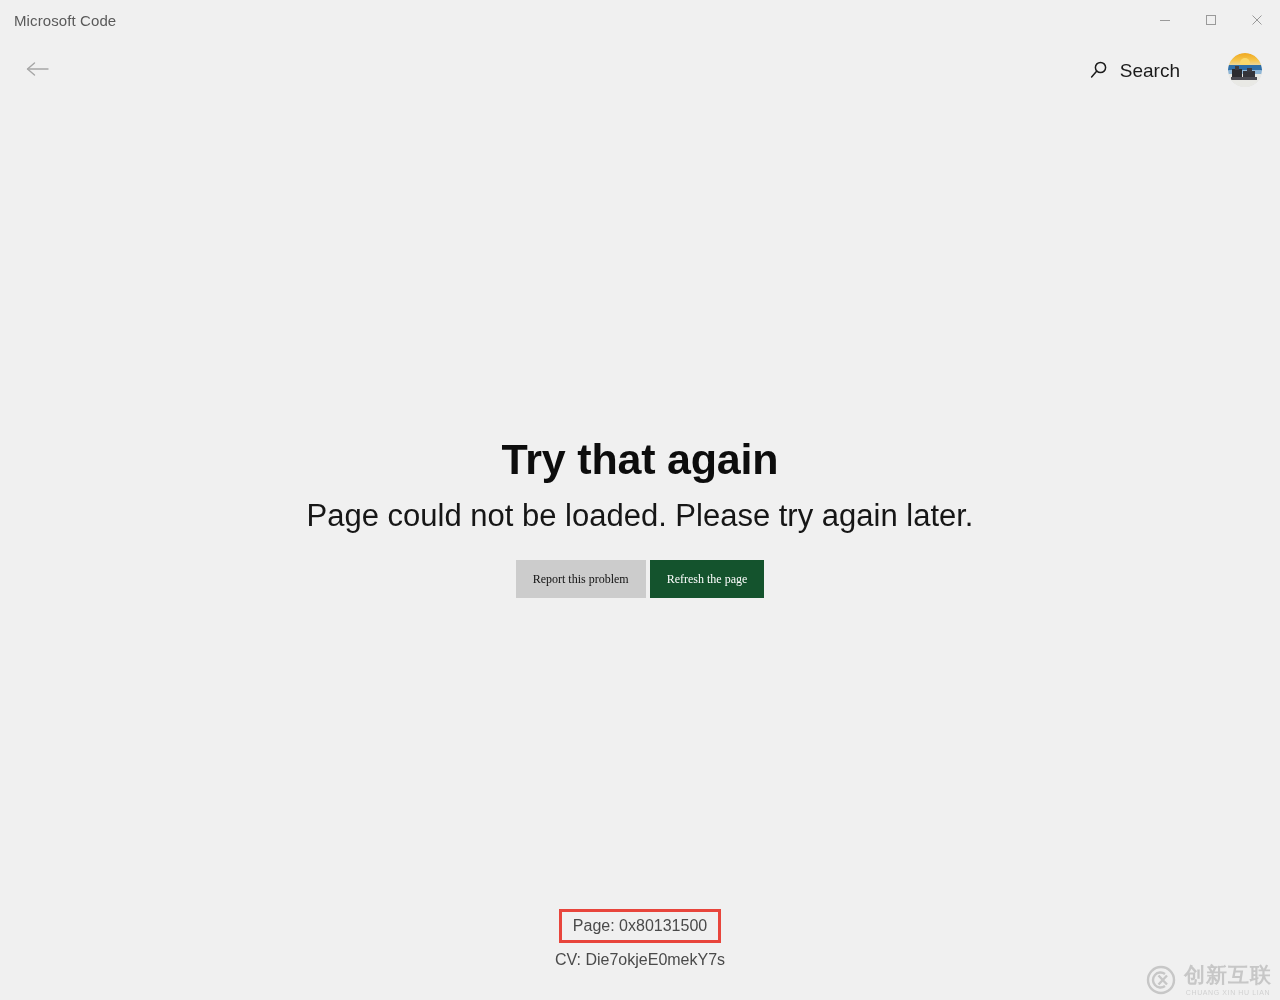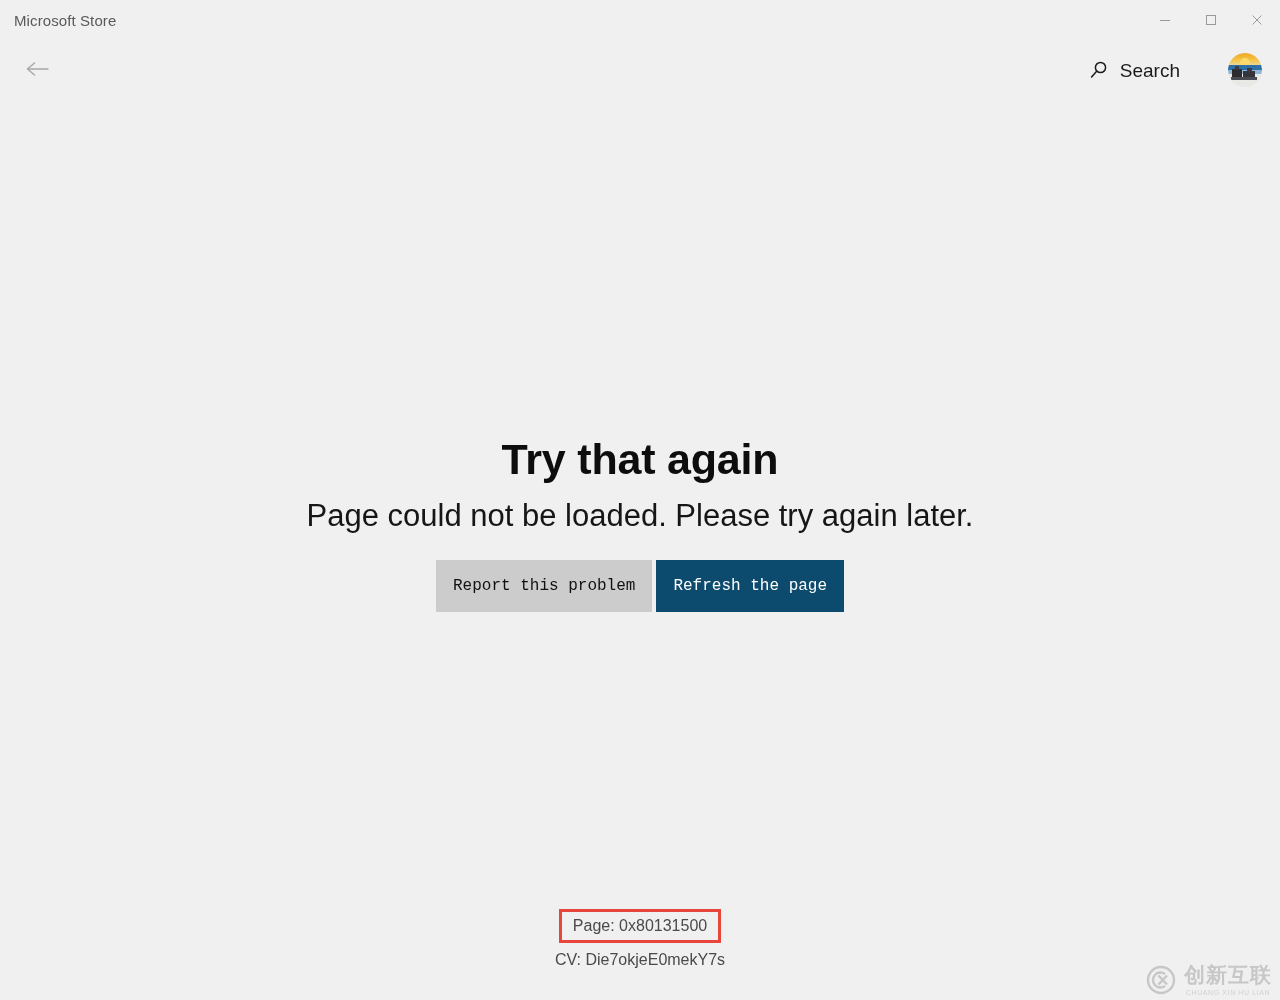--- a/index.html
+++ b/index.html
@@ -179,36 +179,36 @@
   .error-actions {
     margin-top: 26px;
     display: flex;
     justify-content: center;
     align-items: stretch;
     gap: 4px;
   }
 
   .btn {
     border: none;
-    font-family: Liberation Mono, monospace;
-    font-size: 16px;
+    font-family: Liberation Serif, serif;
+    font-size: 12px;
     line-height: 1;
     padding: 0 17px;
-    height: 52px;
+    height: 38px;
     cursor: default;
     white-space: nowrap;
   }
 
   .btn-secondary {
     background: #cccccc;
     color: #111111;
   }
 
   .btn-primary {
-    background: #0c4a6e;
+    background: #14532d;
     color: #ffffff;
   }
 
   
   .code-block {
     position: absolute;
     left: 0;
     right: 0;
     bottom: 32px;
     text-align: center;
@@ -274,21 +274,21 @@
     letter-spacing: 0.6px;
     margin-top: 4px;
   }
 </style>
 </head>
 <body>
 
 <div class="window">
 
   <div class="titlebar">
-    <div class="titlebar-title">Microsoft Store</div>
+    <div class="titlebar-title">Microsoft Code</div>
     <div class="window-controls">
       <button class="win-btn">
         <span>
           <svg width="12" height="12" viewBox="0 0 12 12">
               <line x1="1" y1="6.5" x2="11" y2="6.5"></line>
             </svg>
         </span>
       </button>
       <button class="win-btn">
         <span>

